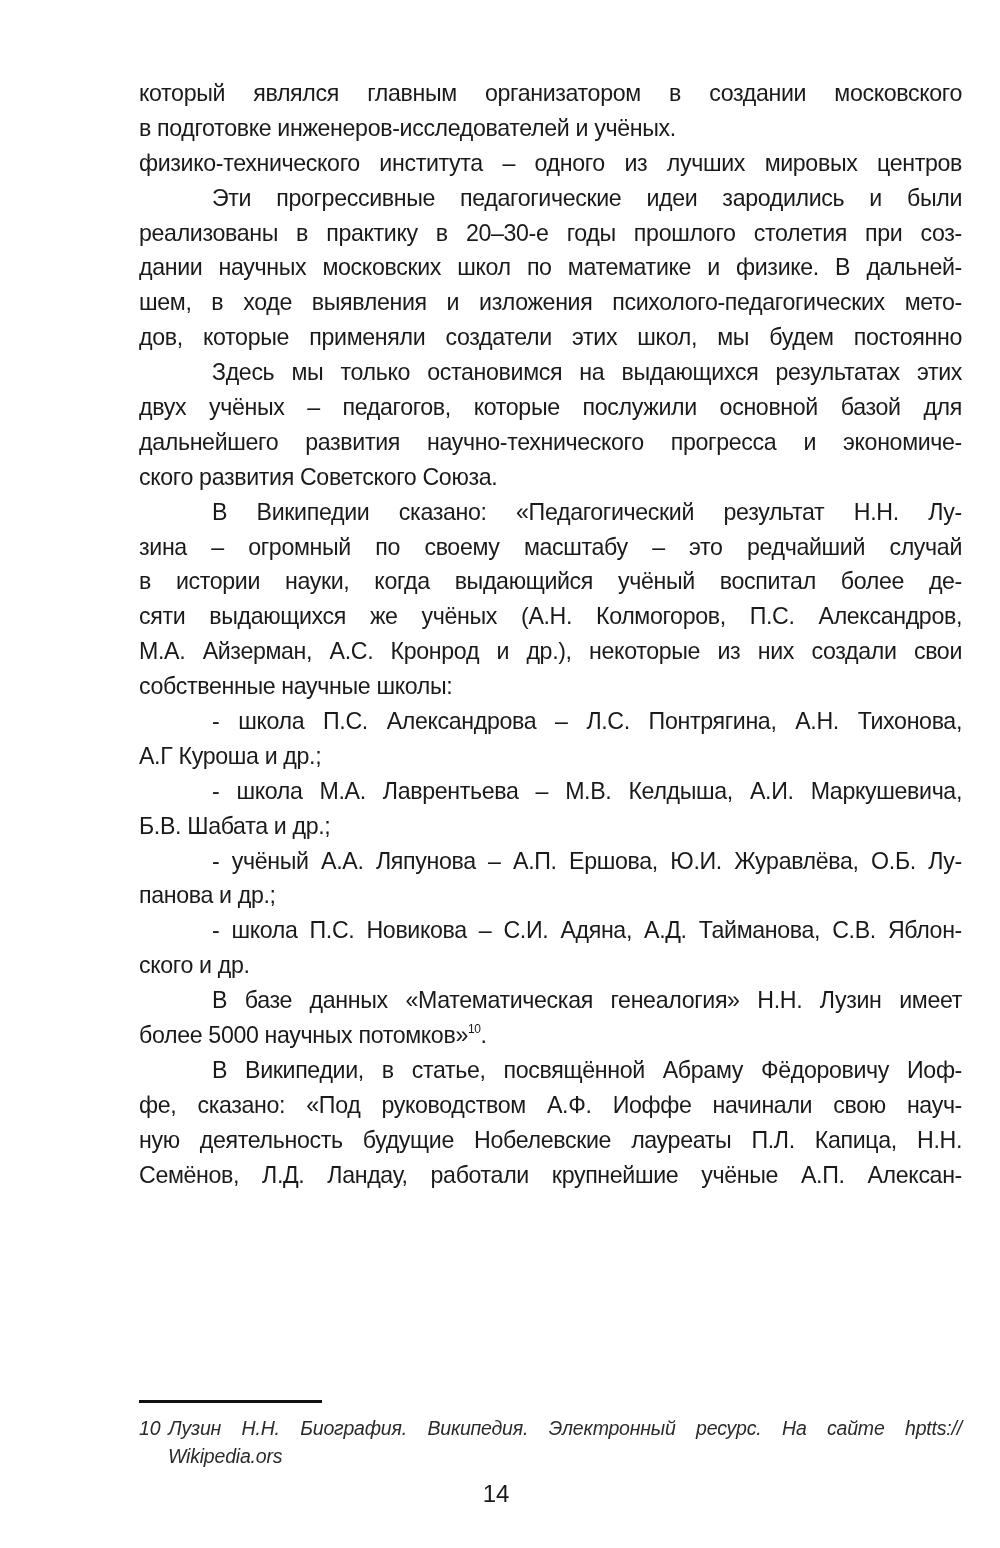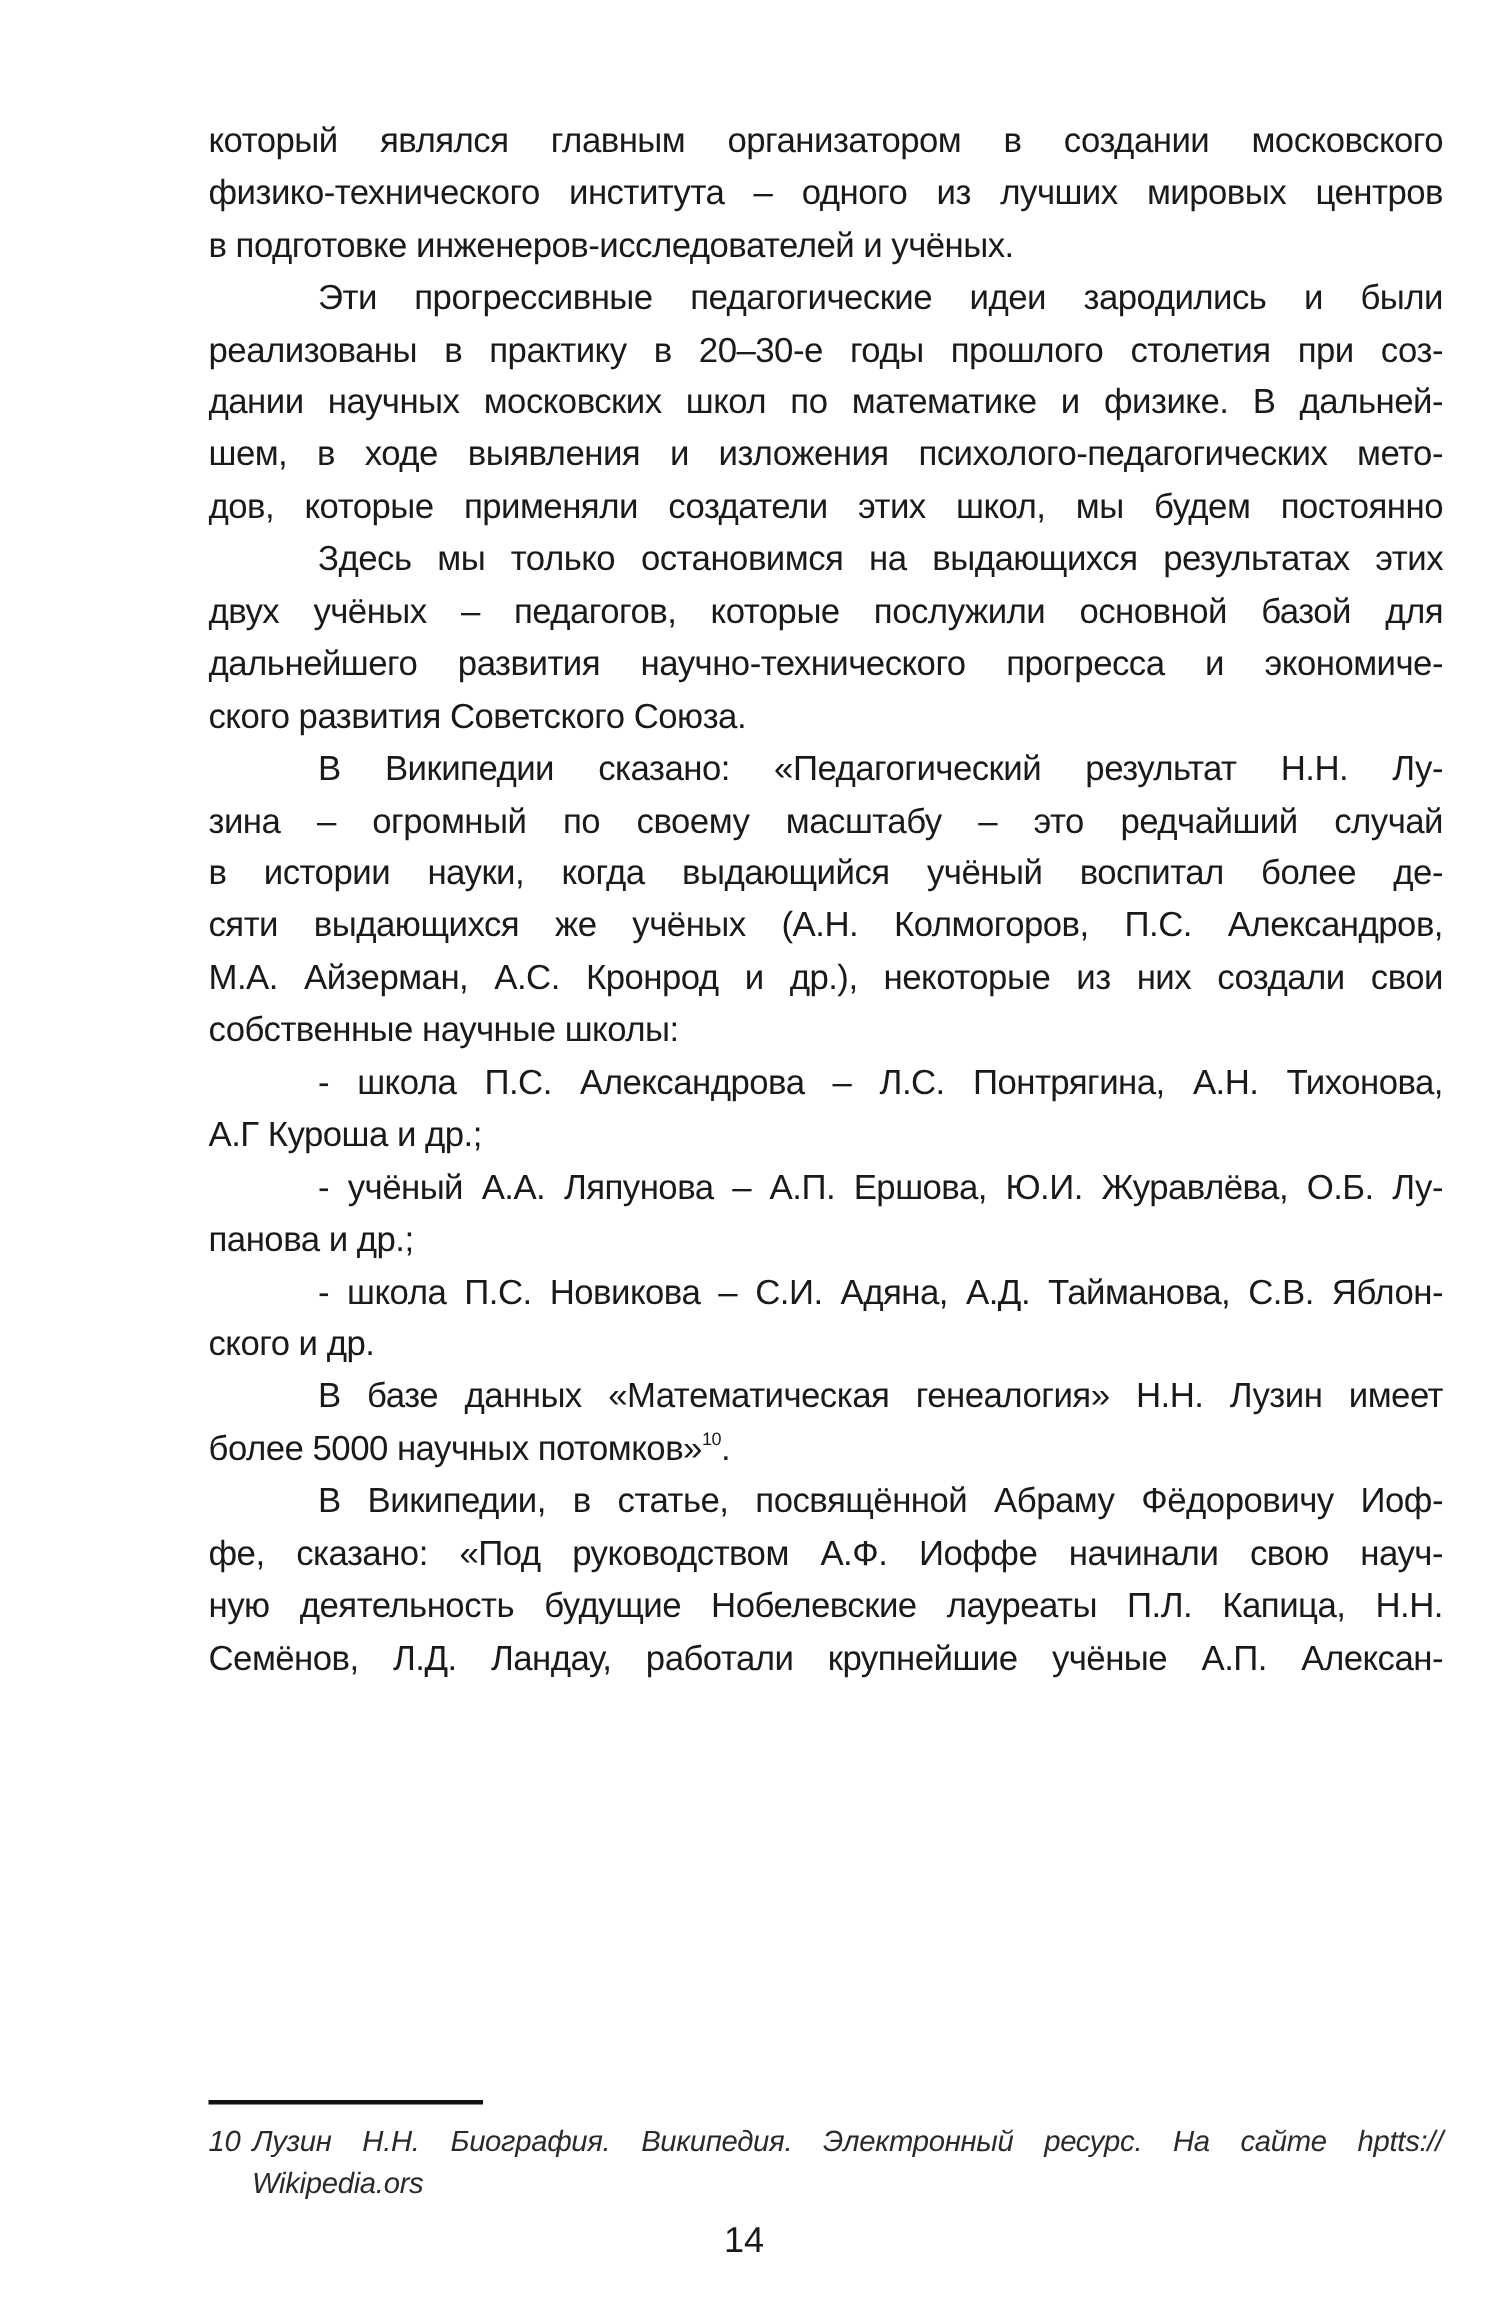--- a/index.html
+++ b/index.html
@@ -33,22 +33,22 @@
       font-size: 24px; color: #1a1a1a;
     }
   </style>
 </head>
 <body>
 
 <div class="page">
 
   <div>
     <span class="line">который являлся главным организатором в создании московского</span>
+    <span class="line last">в подготовке инженеров-исследователей и учёных.</span>
     <span class="line">физико-технического института – одного из лучших мировых центров</span>
-    <span class="line last">в подготовке инженеров-исследователей и учёных.</span>
   </div>
 
   <div>
     <span class="line indent">Эти прогрессивные педагогические идеи зародились и были</span>
     <span class="line">реализованы в практику в 20–30-е годы прошлого столетия при соз-</span>
     <span class="line">дании научных московских школ по математике и физике. В дальней-</span>
     <span class="line">шем, в ходе выявления и изложения психолого-педагогических мето-</span>
     <span class="line">дов, которые применяли создатели этих школ, мы будем постоянно</span>
   </div>
 
@@ -64,20 +64,24 @@
     <span class="line">зина – огромный по своему масштабу – это редчайший случай</span>
     <span class="line">в истории науки, когда выдающийся учёный воспитал более де-</span>
     <span class="line">сяти выдающихся же учёных (А.Н. Колмогоров, П.С. Александров,</span>
     <span class="line">М.А. Айзерман, А.С. Кронрод и др.), некоторые из них создали свои</span>
     <span class="line last">собственные научные школы:</span>
   </div>
 
   <div>
     <span class="line list-indent">- школа П.С. Александрова – Л.С. Понтрягина, А.Н. Тихонова,</span>
     <span class="line last">А.Г Куроша и др.;</span>
+  </div>
+  <div>
+    <span class="line list-indent">- школа М.А. Лаврентьева – М.В. Келдыша, А.И. Маркушевича,</span>
+    <span class="line last">Б.В. Шабата и др.;</span>
   </div>
   <div>
     <span class="line list-indent">- учёный А.А. Ляпунова – А.П. Ершова, Ю.И. Журавлёва, О.Б. Лу-</span>
     <span class="line last">панова и др.;</span>
   </div>
   <div>
     <span class="line list-indent">- школа П.С. Новикова – С.И. Адяна, А.Д. Тайманова, С.В. Яблон-</span>
     <span class="line last">ского и др.</span>
   </div>
 

